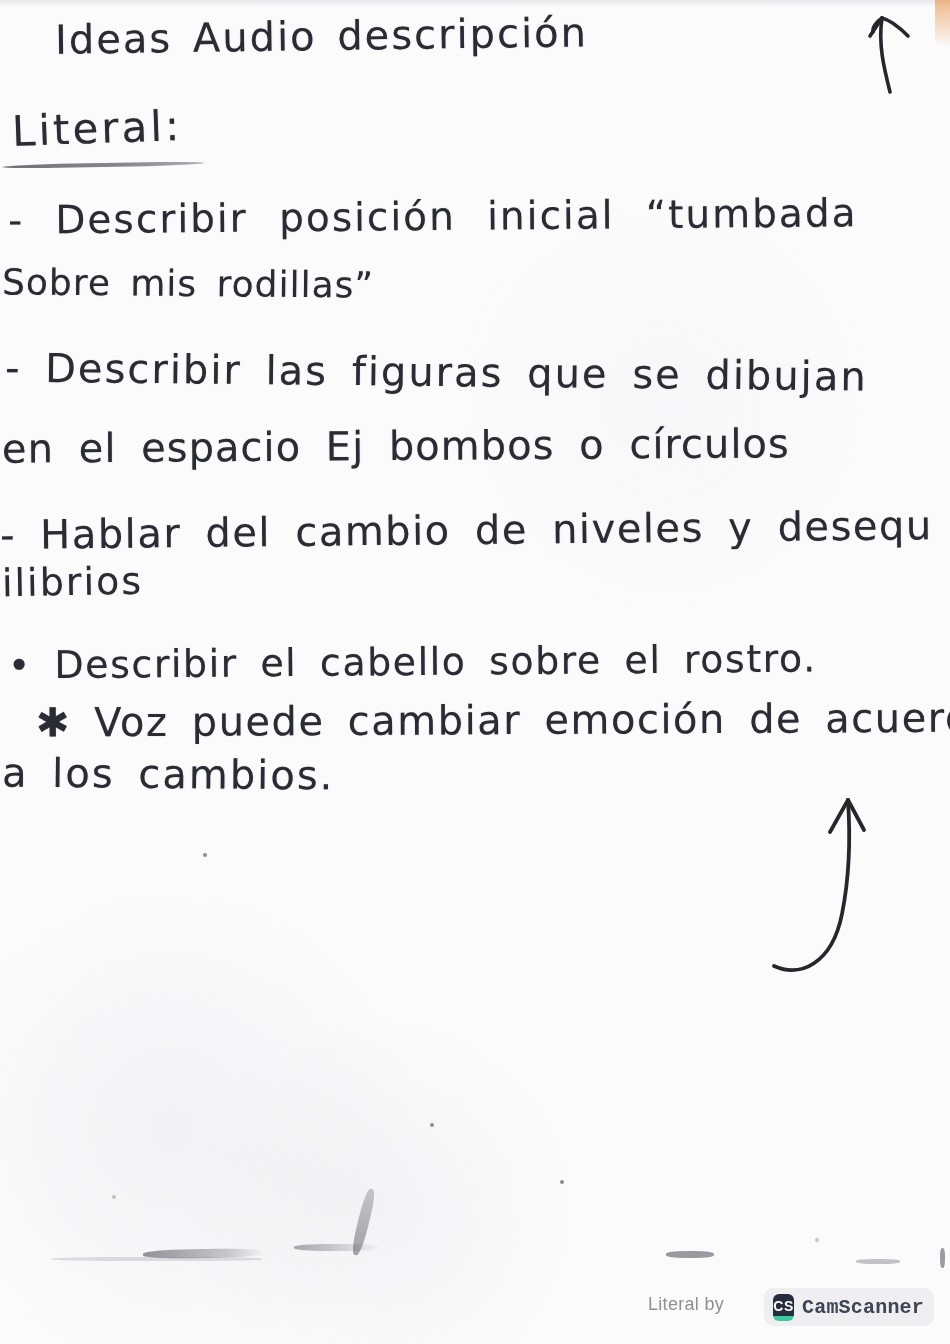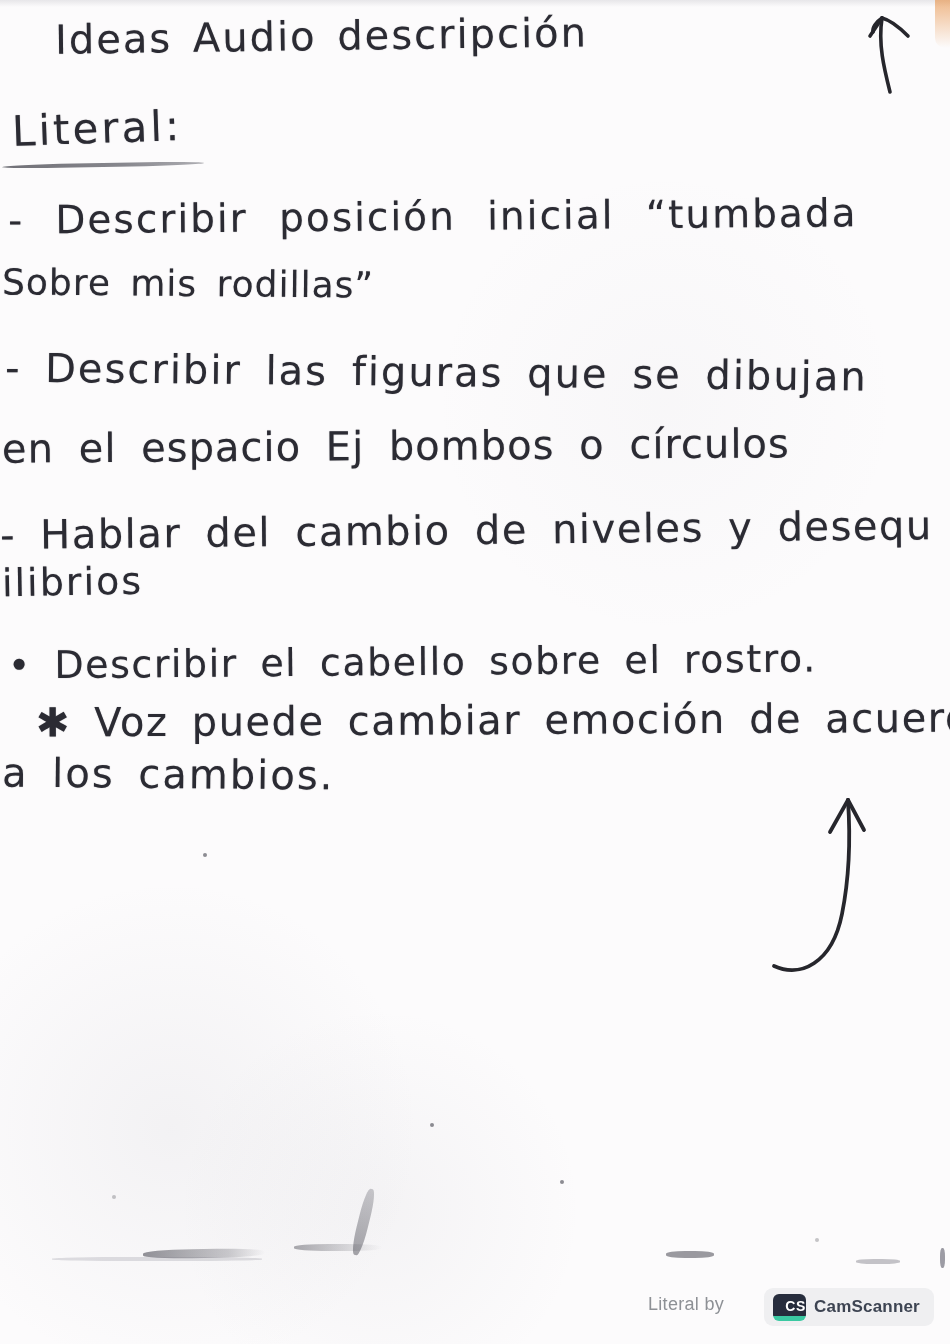--- a/index.html
+++ b/index.html
@@ -74,30 +74,30 @@
   .footer-badge {
     position: absolute; left: 764px; top: 1288px;
     width: 170px; height: 38px;
     background: #efeff1; border-radius: 9px;
     display: flex; align-items: center; gap: 8px;
     padding-left: 9px; box-sizing: border-box;
   }
   .cs-logo {
     width: 21px; height: 27px; border-radius: 6px;
     background: linear-gradient(to bottom, #272d3d 80%, #3bc9a2 80%);
-    display: flex; align-items: center; justify-content: center; padding-left: 12px;
+    display: flex; align-items: center; justify-content: center;
   }
   .cs-logo span {
     color: #ffffff; font-family: "Liberation Sans", sans-serif;
     font-weight: bold; font-size: 14px; letter-spacing: 0.5px;
     margin-top: -3px;
   }
   .brand-text {
-    font-family: Liberation Sans, sans-serif;
-    font-weight: bold; font-size: 17px; color: #3d4452; letter-spacing: 0.2px;
+    font-family: Liberation Mono, monospace;
+    font-weight: bold; font-size: 20px; color: #3d4452; letter-spacing: 0.2px;
   }
 </style>
 </head>
 <body>
 
 <div class="page">
 
   <div class="edge-strip"></div>
   <div class="corner-orange"></div>
 

